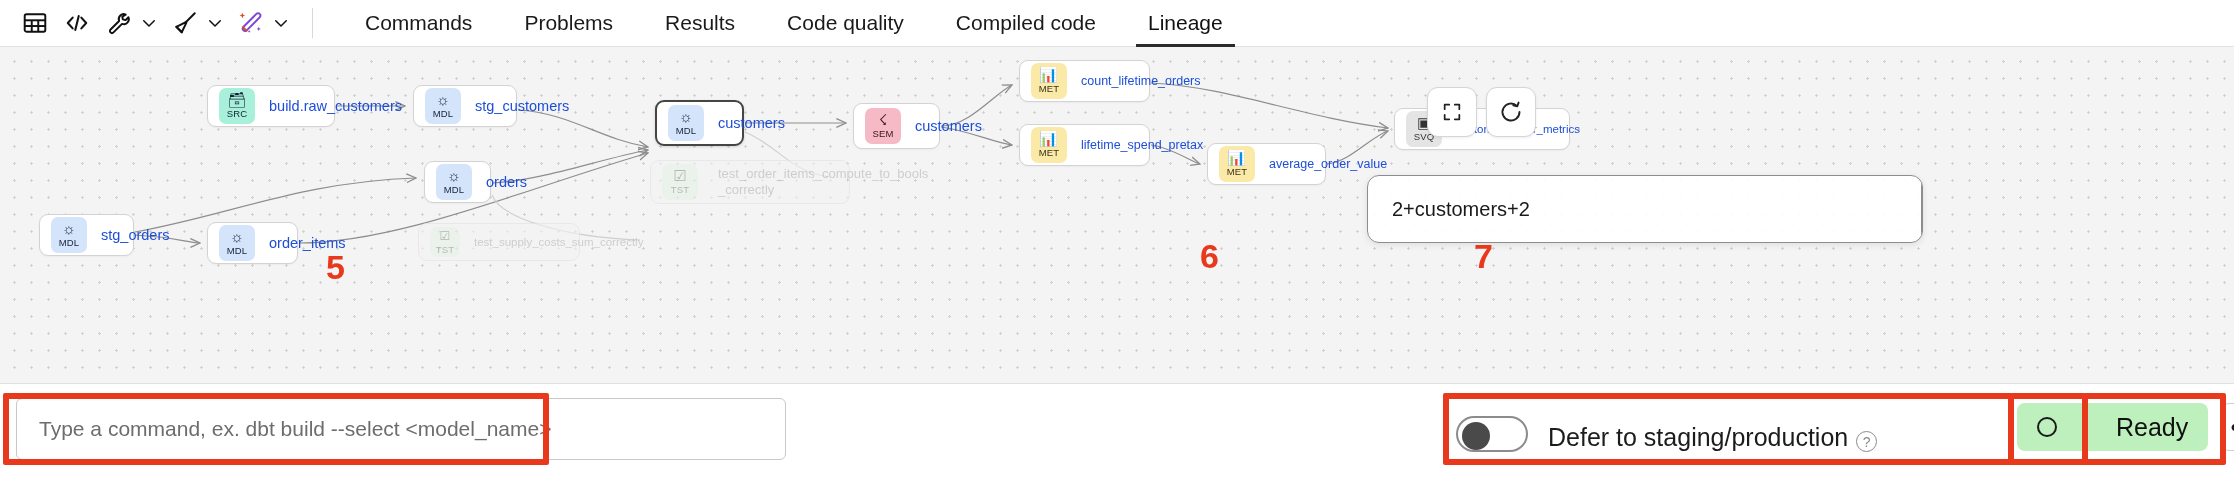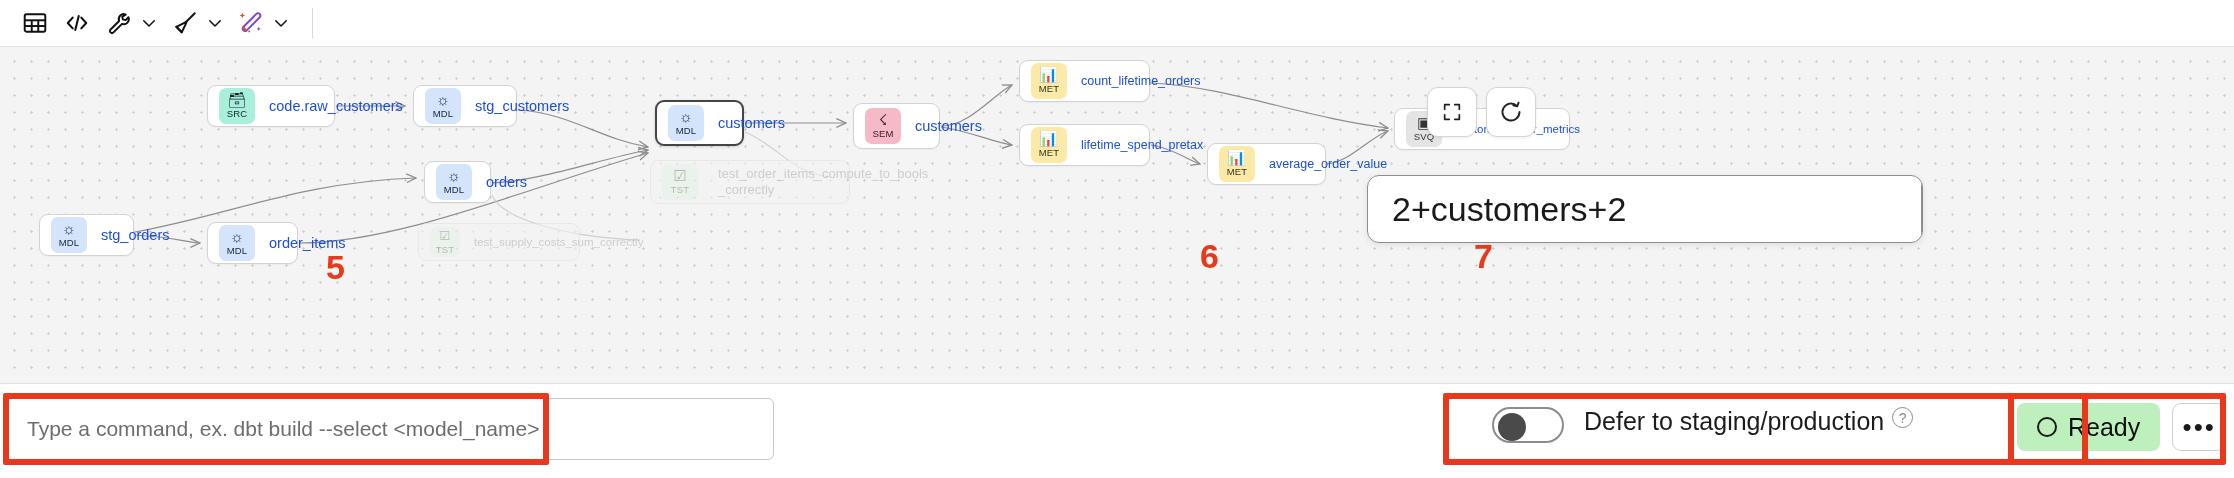--- a/index.html
+++ b/index.html
@@ -142,25 +142,24 @@
     width: 556px; height: 68px;
     background: rgba(255,255,255,0.93);
     border: 1px solid #8d8d8d;
     border-radius: 12px;
     display: flex; align-items: center;
     box-shadow: 0 2px 7px rgba(0,0,0,0.09);
     overflow: hidden;
   }
   .overlay-text {
     flex: 1;
-    padding-left: 16px;
-    font-size: 34px;
+    padding-left: 24px;
+    font-size: 20px;
     color: #1a1a1a;
     white-space: nowrap;
-    margin-left: 8px;
   }
   .overlay-divider { width: 1px; height: 68px; background: #8d8d8d; }
   .overlay-btn {
     width: 208px; height: 68px;
     display: flex; align-items: center; justify-content: center;
     font-size: 27px; color: #1a1a1a;
     cursor: pointer;
     white-space: nowrap;
   }
 
@@ -168,40 +167,40 @@
   .bottombar {
     position: absolute;
     left: 0; top: 383px;
     width: 2234px; height: 95px;
     background: #ffffff;
     border-top: 1px solid #e0e0e0;
     display: flex; align-items: center;
   }
   .cmd-wrap {
     position: absolute;
-    left: 4px; top: 398px;
+    left: 16px; top: 398px;
     width: 770px; height: 62px;
   }
   .cmd-input {
     width: 100%; height: 100%;
     border: 1px solid #c9c9c9;
     border-radius: 6px;
     padding: 0 22px;
     font-family: "Liberation Sans", sans-serif;
     font-size: 21px;
     color: #2b2b2b;
     background: #fff;
     outline: none;
   }
   .cmd-input::placeholder { color: #6d6d6d; }
 
   .defer-group {
     position: absolute;
-    left: 1492px; top: 407px;
-    display: flex; align-items: flex-start;
+    left: 1456px; top: 407px;
+    display: flex; align-items: flex-end;
     height: 45px;
   }
   .toggle {
     width: 72px; height: 36px;
     border: 2px solid #8c8c8c;
     border-radius: 20px;
     background: #fff;
     position: relative;
     cursor: pointer;
     flex: 0 0 auto;
@@ -236,20 +235,21 @@
     left: 2017px; top: 403px;
     display: flex; align-items: center;
   }
   .ready-pill {
     display: flex; align-items: center;
     height: 48px;
     padding: 0 20px;
     border-radius: 8px;
     background: #bdf0bd;
     cursor: pointer;
+    gap: 48px;
   }
   .ready-dot {
     width: 20px; height: 20px;
     border: 2.2px solid #1a1a1a;
     border-radius: 50%;
     flex: 0 0 auto;
   }
   .ready-label {
     margin-left: 11px;
     font-size: 25px;
@@ -344,20 +344,40 @@
     </div>
     <div class="tool-caret">
       <svg width="18" height="18" viewBox="0 0 24 24" fill="none" stroke="#111" stroke-width="2" stroke-linecap="round" stroke-linejoin="round">
           <polyline points="5,9 12,16 19,9"></polyline>
         </svg>
     </div>
 
     <div class="tool-sep"></div>
   </div>
 
+  <div class="tabs">
+    <div class="tab">
+        <span>Commands</span>
+      </div>
+    <div class="tab">
+        <span>Problems</span>
+      </div>
+    <div class="tab">
+        <span>Results</span>
+      </div>
+    <div class="tab">
+        <span>Code quality</span>
+      </div>
+    <div class="tab">
+        <span>Compiled code</span>
+      </div>
+    <div class="tab active">
+        <span>Lineage</span>
+      </div>
+  </div>
 </div>
 
 <div class="canvas">
 
   <svg class="edges">
     <defs>
       <marker id="ar" markerWidth="9" markerHeight="9" refX="8" refY="4.5" orient="auto">
         <path d="M0,0.8 L8,4.5 L0,8.2" fill="none" stroke="#8d8d8d" stroke-width="1.1"></path>
       </marker>
     </defs>
@@ -379,21 +399,21 @@
       <path d="M745,85 C780,100 790,125 830,130"></path>
       <path d="M492,148 C500,170 560,190 640,193"></path>
     </g>
   </svg>
 
   <div class="node" style="left:207px;top:38px;width:128px;height:42px;">
     <div class="badge src">
       <span class="gl">🗃</span>
       <span class="bl">SRC</span>
     </div>
-    <span class="nlabel">code.raw_customers</span>
+    <span class="nlabel">build.raw_customers</span>
   </div>
 
   <div class="node" style="left:413px;top:38px;width:104px;height:42px;">
     <div class="badge mdl">
       <span class="gl">☼</span>
       <span class="bl">MDL</span>
     </div>
     <span class="nlabel">stg_customers</span>
   </div>
 

